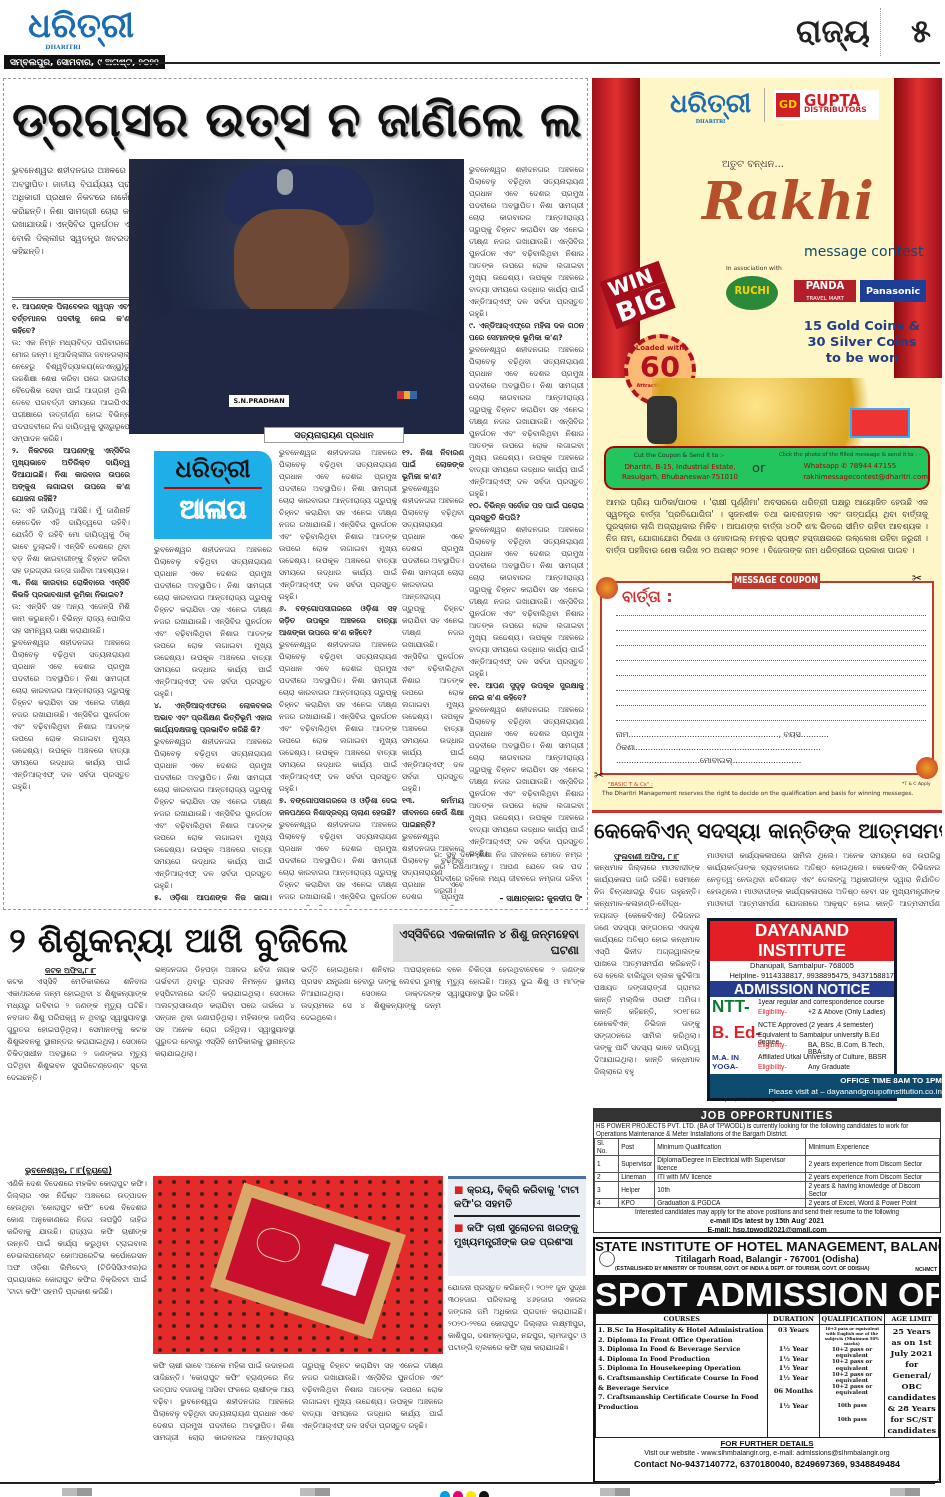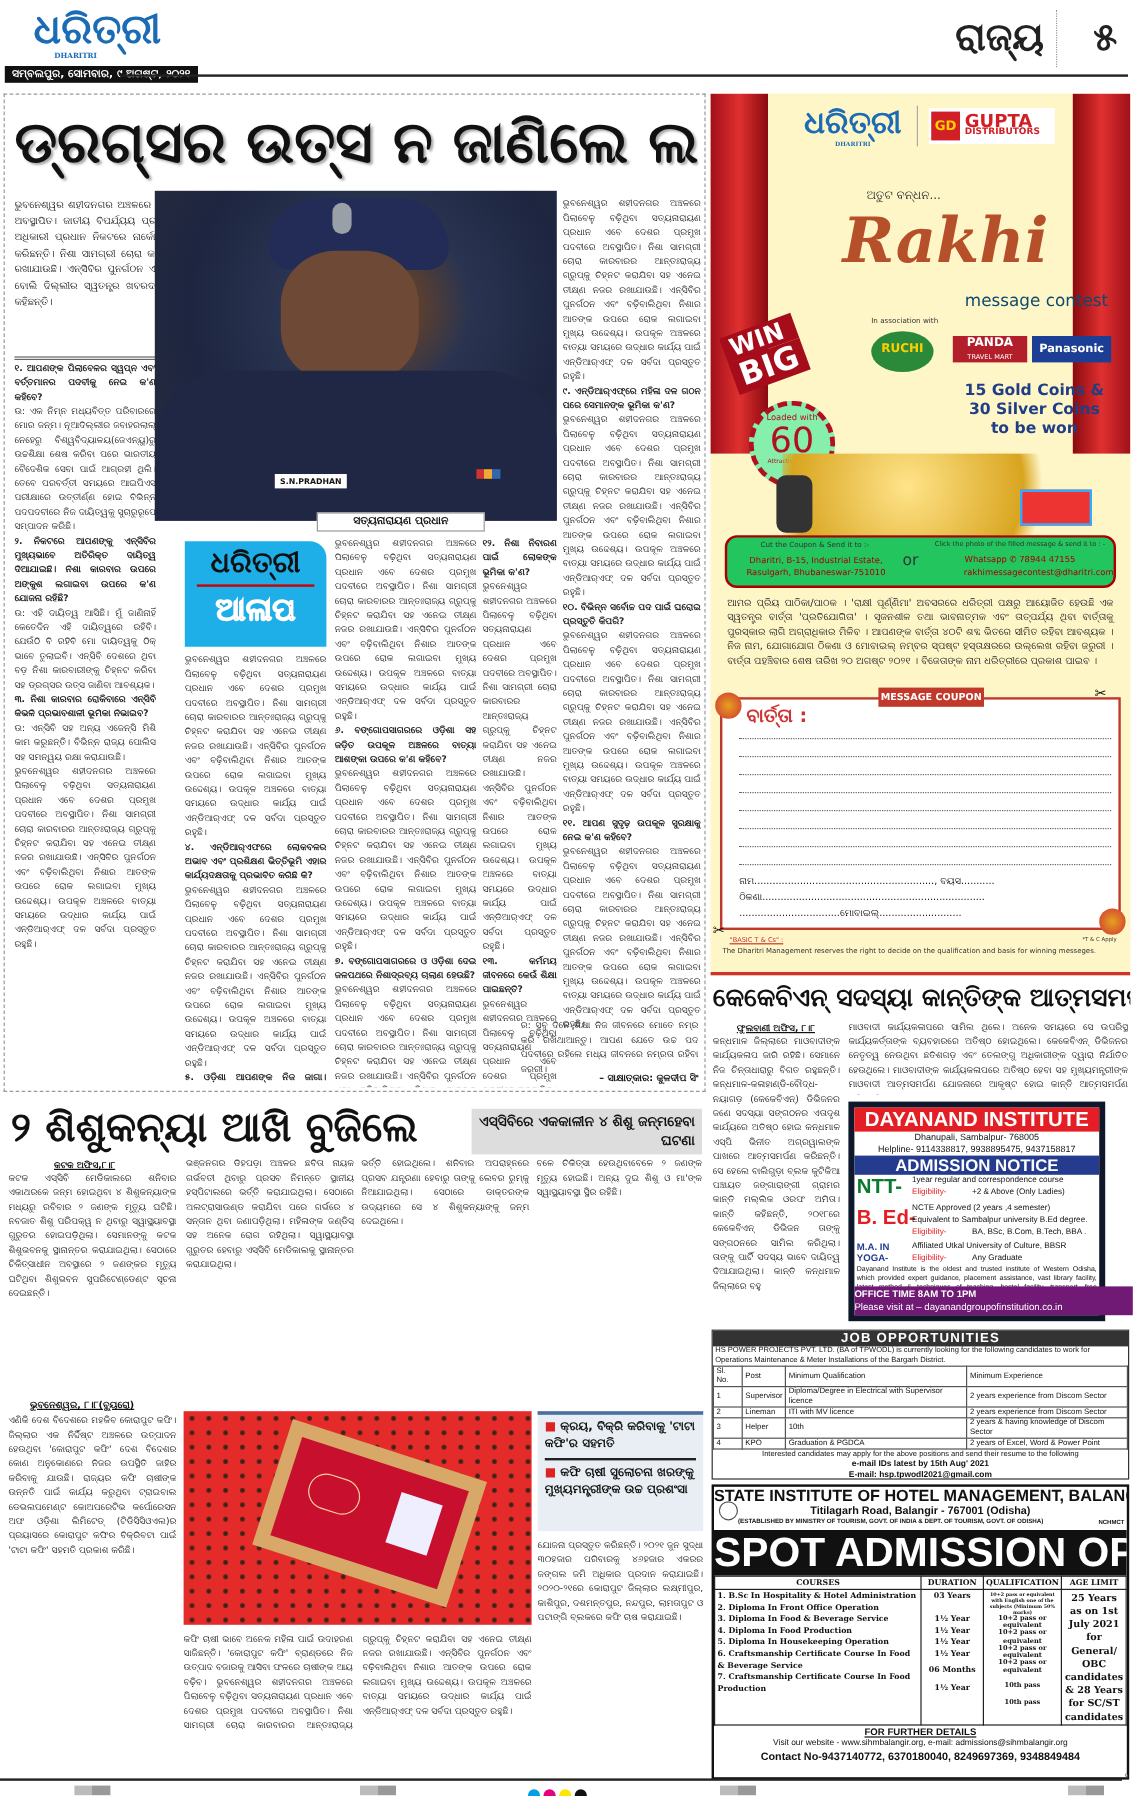--- a/index.html
+++ b/index.html
@@ -228,21 +228,21 @@
   <div class="abs" style="left:202px;top:202px;width:62px;height:22px;background:#b21f2b;color:#fff;text-align:center;font-size:10px;font-weight:bold;line-height:12px">
     <div>PANDA</div>
     <div style="font-size:5.5px;font-weight:normal">TRAVEL MART</div>
   </div>
   <div class="abs" style="left:268px;top:202px;width:66px;height:22px;background:#1c3f95;color:#fff;font-size:9.5px;font-weight:bold;text-align:center;line-height:22px">Panasonic</div>
 
   <div class="abs" style="left:14px;top:192px;transform:rotate(-20deg);color:#fff;font-weight:bold">
     <div style="background:#a50d1b;font-size:20px;padding:0 6px;line-height:22px">WIN</div>
     <div style="background:#a50d1b;font-size:26px;padding:0 6px;line-height:28px">BIG</div>
   </div>
-  <div class="abs" style="left:32px;top:256px;width:72px;height:72px;border-radius:50%;background:#86efac;border:4px dashed #b01020;text-align:center;color:#b01020;font-weight:normal">
+  <div class="abs" style="left:32px;top:256px;width:72px;height:72px;border-radius:50%;background:#fdba74;border:4px dashed #b01020;text-align:center;color:#b01020;font-weight:bold">
     <div style="font-size:7px;margin-top:6px">Loaded with</div>
     <div style="font-size:29px;line-height:30px">60</div>
     <div style="font-size:5px">Attractive Prizes</div>
   </div>
   <div class="abs" style="left:200px;top:240px;width:140px;text-align:center;color:#1f3e86;font-size:13px;font-weight:bold;line-height:16px">
     <div>15 Gold Coins &amp;</div>
     <div>30 Silver Coins</div>
     <div>to be won</div>
   </div>
   <div class="abs" style="left:60px;top:300px;width:260px;height:68px;background:radial-gradient(circle at 40% 40%,#ffe48a,#d9a520 60%,transparent 70%)"></div>
@@ -292,24 +292,24 @@
   <div class="abs" style="left:0;bottom:0;width:350px;height:3px;background:#c33"></div>
 </div>
 
 <div class="abs" style="left:592px;top:816px;width:350px;height:292px">
   <div class="abs headline" style="left:2px;top:0;width:348px;height:30px;font-size:21px;line-height:30px">କେକେବିଏନ୍ ସଦସ୍ୟା କାନ୍ତିଙ୍କ ଆତ୍ମସମର୍ପଣ</div>
   <div class="abs" style="left:22px;top:36px;font-size:7.5px;font-weight:bold;text-decoration:underline">ଫୁଲବାଣୀ ଅଫିସ, ୮।୮</div>
   <div class="abs col-text" style="left:2px;top:46px;width:106px;height:240px">କନ୍ଧମାଳ ଜିଲ୍ଲାରେ ମାଓବାଦୀଙ୍କ କାର୍ଯ୍ୟକଳାପ ଜାରି ରହିଛି। ସେମାନେ ନିଜ ଚିନ୍ତାଧାରାରୁ ବିଗତ ରହୁଛନ୍ତି। କନ୍ଧମାଳ-କଳାହାଣ୍ଡି-ବୌଦ୍ଧ-ନୟାଗଡ଼ (କେକେବିଏନ୍) ଡିଭିଜନର ଜଣେ ସଦସ୍ୟା ସଙ୍ଗଠନର ଏତାଦୃଶ କାର୍ଯ୍ୟରେ ଅତିଷ୍ଠ ହୋଇ କନ୍ଧମାଳ ଏସ୍‌ପି ଭିନୀତ ଅଗ୍ରୱାଲଙ୍କ ପାଖରେ ଆତ୍ମସମର୍ପଣ କରିଛନ୍ତି। ସେ ହେଲେ ବାଲିଗୁଡ଼ା ବ୍ଲକ କୁଟିକିଆ ପଞ୍ଚାୟତ ଜଙ୍ଗାରାଙ୍ଗୀ ଗ୍ରାମର କାନ୍ତି ମଲ୍ଲିକ ଓରଫ ଅମିତା। କାନ୍ତି କହିଛନ୍ତି, ୨୦୧୮ରେ କେକେବିଏନ୍ ଡିଭିଜନ ତାଙ୍କୁ ସଙ୍ଗଠନରେ ସାମିଲ କରିଥିଲା। ତାଙ୍କୁ ପାର୍ଟି ସଦସ୍ୟ ଭାବେ ଦାୟିତ୍ୱ ଦିଆଯାଇଥିଲା। କାନ୍ତି କନ୍ଧମାଳ ଜିଲ୍ଲାରେ ବହୁ</div>
   <div class="abs col-text" style="left:115px;top:34px;width:233px;height:62px">ମାଓବାଦୀ କାର୍ଯ୍ୟକଳାପରେ ସାମିଲ ଥିଲେ। ଅନେକ ସମୟରେ ସେ ଉପରିସ୍ଥ କାର୍ଯ୍ୟକର୍ତ୍ତାଙ୍କ ବ୍ୟବହାରରେ ଅତିଷ୍ଠ ହୋଇଥିଲେ। କେକେବିଏନ୍ ଡିଭିଜନର ନେତୃତ୍ୱ ନେଉଥିବା ଛତିଶଗଡ଼ ଏବଂ ତେଲଙ୍ଗୁ ଅଧିକାରୀଙ୍କ ଦ୍ୱାରା ନିର୍ଯାତିତ ହେଉଥିଲେ। ମାଓବାଦୀଙ୍କ କାର୍ଯ୍ୟକଳାପରେ ଅତିଷ୍ଠ ହେବା ସହ ମୁଖ୍ୟମନ୍ତ୍ରୀଙ୍କ ମାଓବାଦୀ ଆତ୍ମସମର୍ପଣ ଯୋଜନାରେ ଆକୃଷ୍ଟ ହୋଇ କାନ୍ତି ଆତ୍ମସମର୍ପଣ କରିଛନ୍ତି।</div>
 </div>
 
-<div class="abs" style="left:707px;top:918px;width:214px;height:183px;border:5px solid #0f172a;background:#fff;font-family:'Liberation Sans',sans-serif">
+<div class="abs" style="left:707px;top:918px;width:190px;height:183px;border:3px solid #0f172a;background:#fff;font-family:'Liberation Sans',sans-serif">
   <div style="background:#e31e24;color:#fff;font-size:17px;font-weight:bold;text-align:center;line-height:20px">DAYANAND INSTITUTE</div>
   <div style="font-size:7.5px;text-align:center;line-height:10px">Dhanupali, Sambalpur- 768005</div>
-  <div style="font-size:7.5px;text-align:center;line-height:10px">Helpline- 9114338817, 9938895475, 9437158817</div>
+  <div style="font-size:7.5px;text-align:right;line-height:10px">Helpline- 9114338817, 9938895475, 9437158817</div>
   <div style="background:#253c8e;color:#fff;font-size:14px;font-weight:bold;text-align:center;line-height:16px">ADMISSION NOTICE</div>
   <div style="position:relative;height:24px">
     <span class="abs" style="left:2px;top:0;font-size:17px;font-weight:bold;color:#0a7a2e">NTT-</span>
     <span class="abs" style="left:48px;top:1px;font-size:6.8px">1year regular and correspondence course</span>
     <span class="abs" style="left:48px;top:11px;font-size:6.8px;color:#e31e24">Eligibility-</span>
     <span class="abs" style="left:98px;top:11px;font-size:6.8px">+2 &amp; Above (Only Ladies)</span>
   </div>
   <div style="position:relative;height:32px">
     <span class="abs" style="left:2px;top:2px;font-size:17px;font-weight:bold;color:#e31e24">B. Ed-</span>
     <span class="abs" style="left:48px;top:0;font-size:6.8px">NCTE Approved (2 years ,4 semester)</span>
@@ -318,21 +318,21 @@
     <span class="abs" style="left:98px;top:20px;font-size:6.8px">BA, BSc, B.Com, B.Tech, BBA .</span>
   </div>
   <div style="position:relative;height:20px">
     <span class="abs" style="left:2px;top:0;font-size:8px;font-weight:bold;color:#253c8e">M.A. IN</span>
     <span class="abs" style="left:2px;top:9px;font-size:8px;font-weight:bold;color:#253c8e">YOGA-</span>
     <span class="abs" style="left:48px;top:0;font-size:6.8px">Affiliated Utkal University of Culture, BBSR</span>
     <span class="abs" style="left:48px;top:10px;font-size:6.8px;color:#e31e24">Eligibility-</span>
     <span class="abs" style="left:98px;top:10px;font-size:6.8px">Any Graduate</span>
   </div>
   <div style="font-size:5.8px;line-height:7.5px;padding:0 2px;text-align:justify">Dayanand Institute is the oldest and trusted institute of Western Odisha, which provided expert guidance, placement assistance, vast library facility, latest method &amp; techniques of teaching, hostel facility, transport, free stationery etc.</div>
-  <div class="abs" style="left:0;bottom:0;width:232px;background:#701a75;color:#fff;text-align:left;line-height:11px;padding:1px 0">
+  <div class="abs" style="left:0;bottom:0;width:232px;background:#0c4a6e;color:#fff;text-align:right;line-height:11px;padding:1px 0">
     <div style="font-size:8px;font-weight:bold">OFFICE TIME 8AM TO 1PM</div>
     <div style="font-size:8px">Please visit at – dayanandgroupofinstitution.co.in</div>
   </div>
 </div>
 
 <div class="abs" style="left:593px;top:1108px;width:348px;height:125px;border:1px solid #333;background:#fff;font-family:'Liberation Sans',sans-serif;overflow:hidden">
   <div style="background:#333;color:#fff;font-size:11px;font-weight:bold;text-align:center;line-height:13px;letter-spacing:1px">JOB OPPORTUNITIES</div>
   <div style="font-size:6.3px;line-height:8px;padding:0 2px">HS POWER PROJECTS PVT. LTD. (BA of TPWODL) is currently looking for the following candidates to work for Operations Maintenance &amp; Meter Installations of the Bargarh District.</div>
   <table class="job-table">
     <thead>

